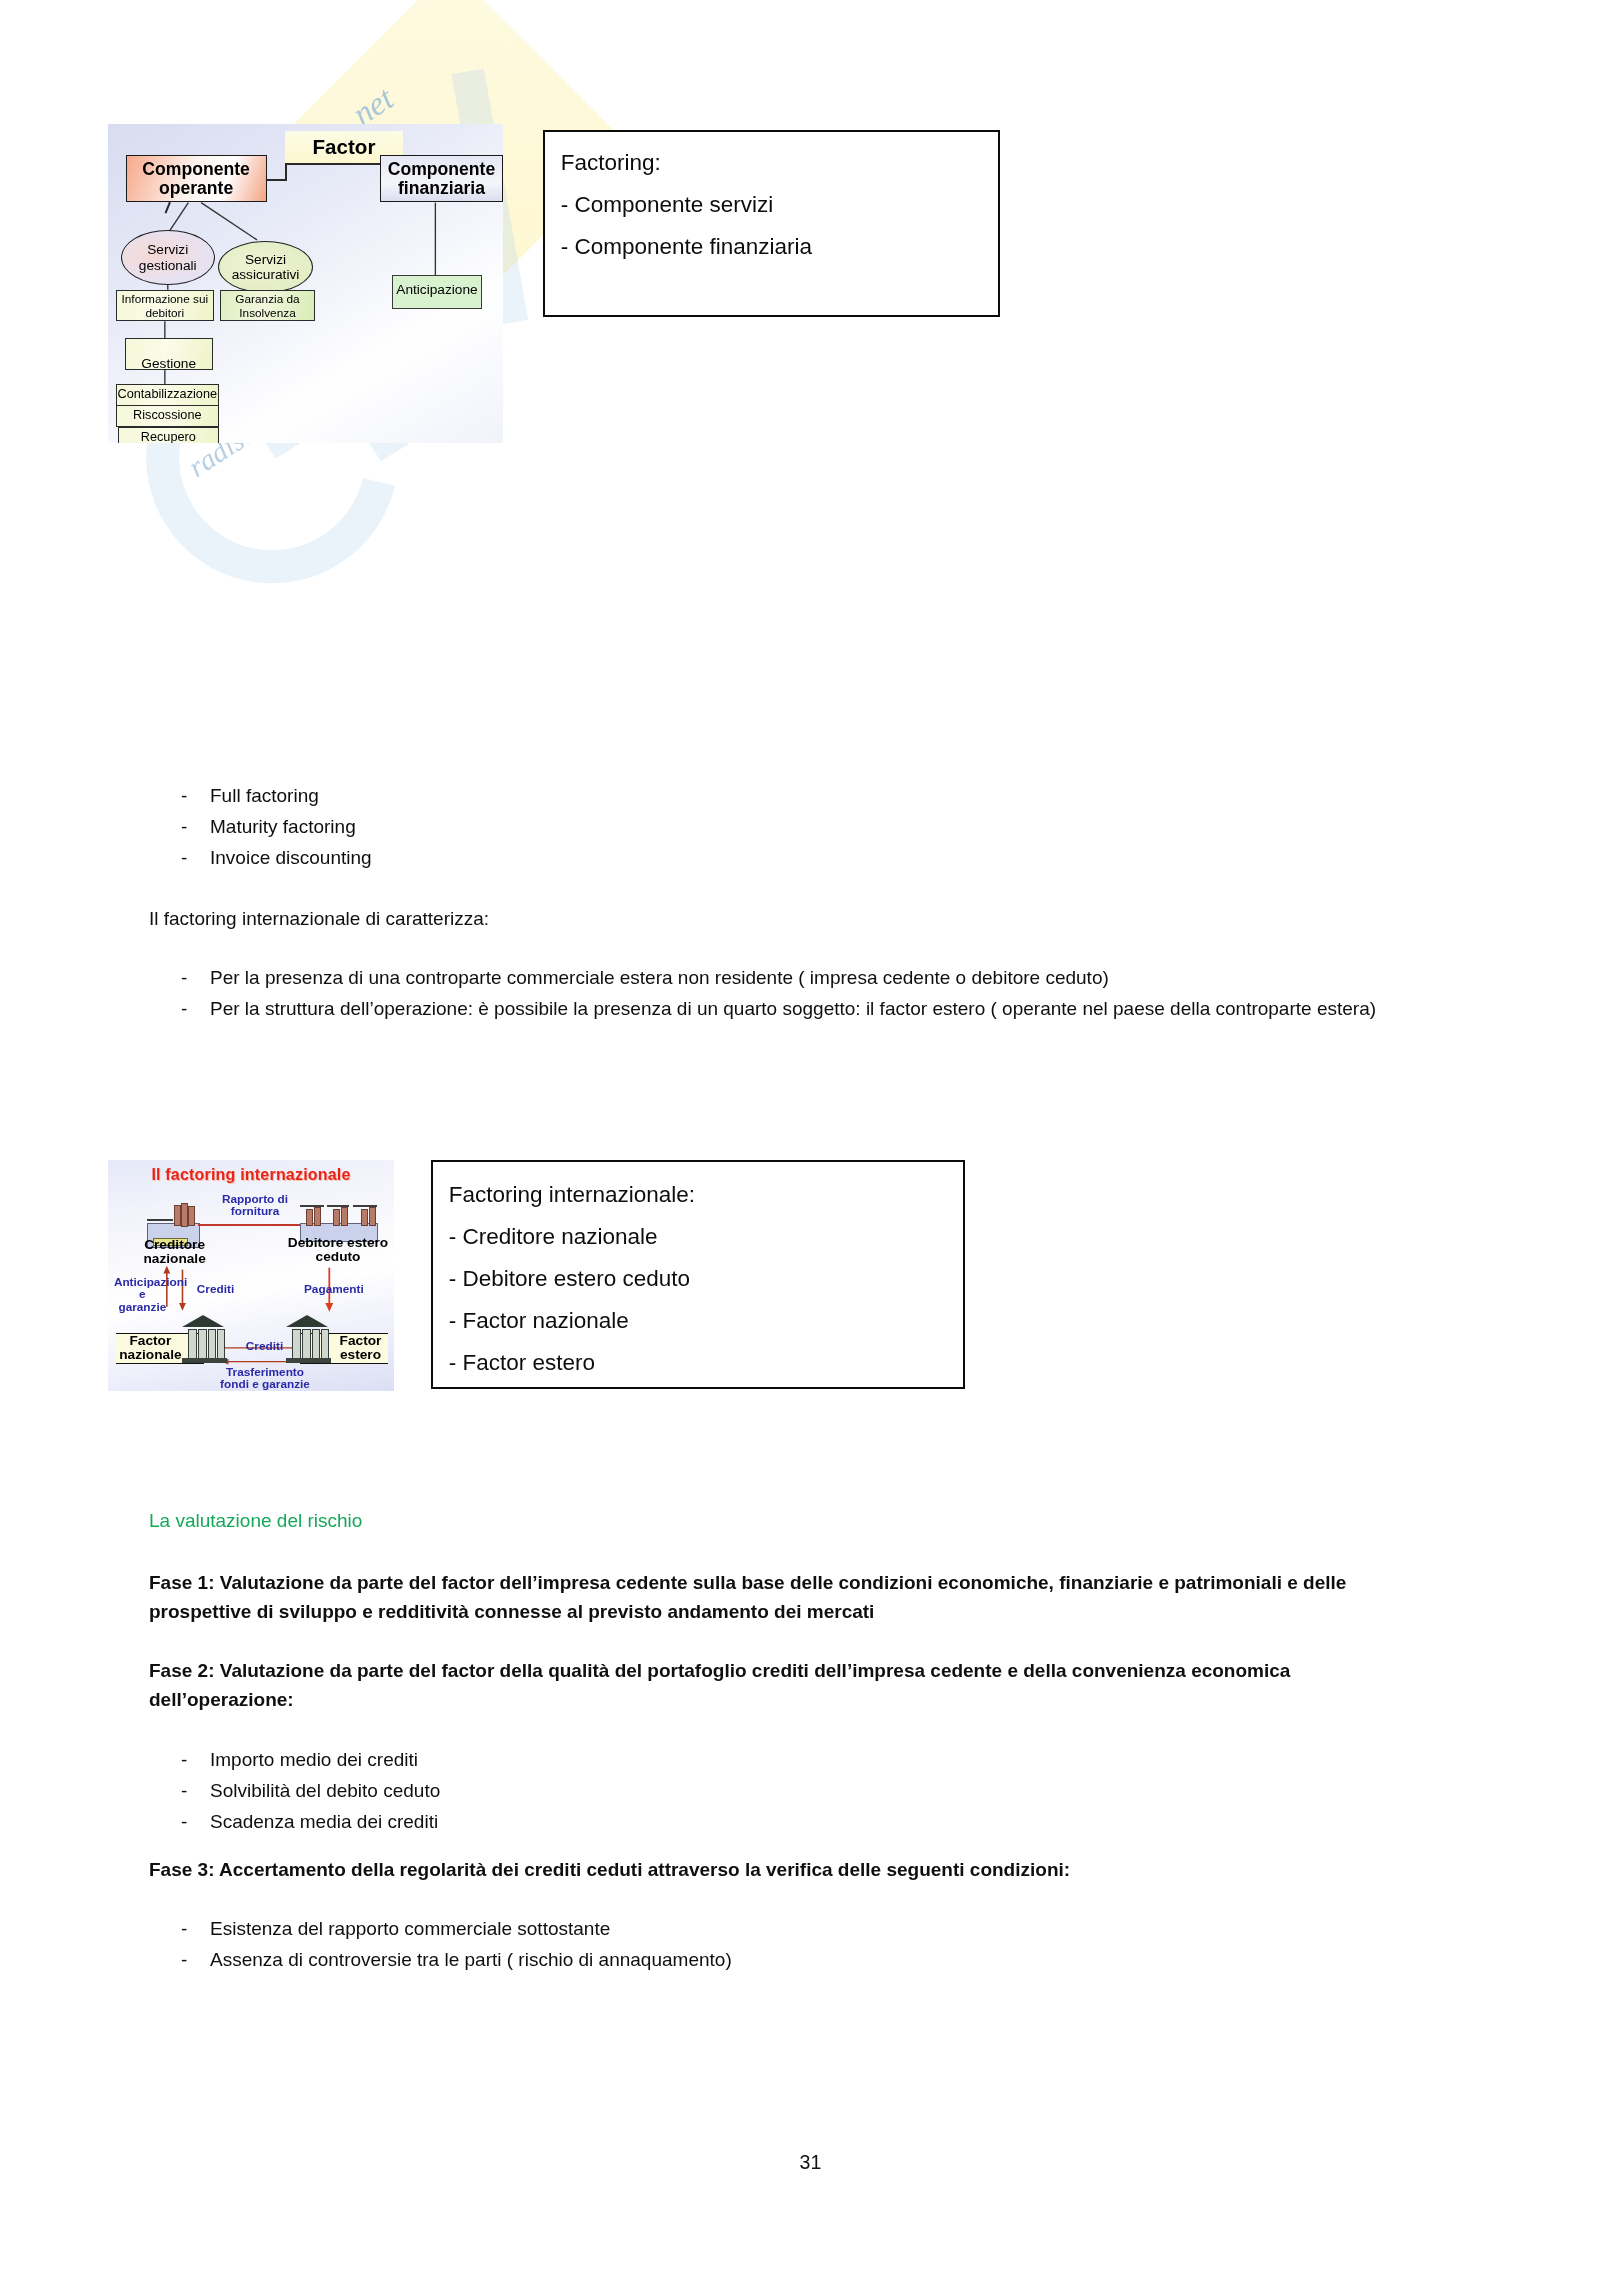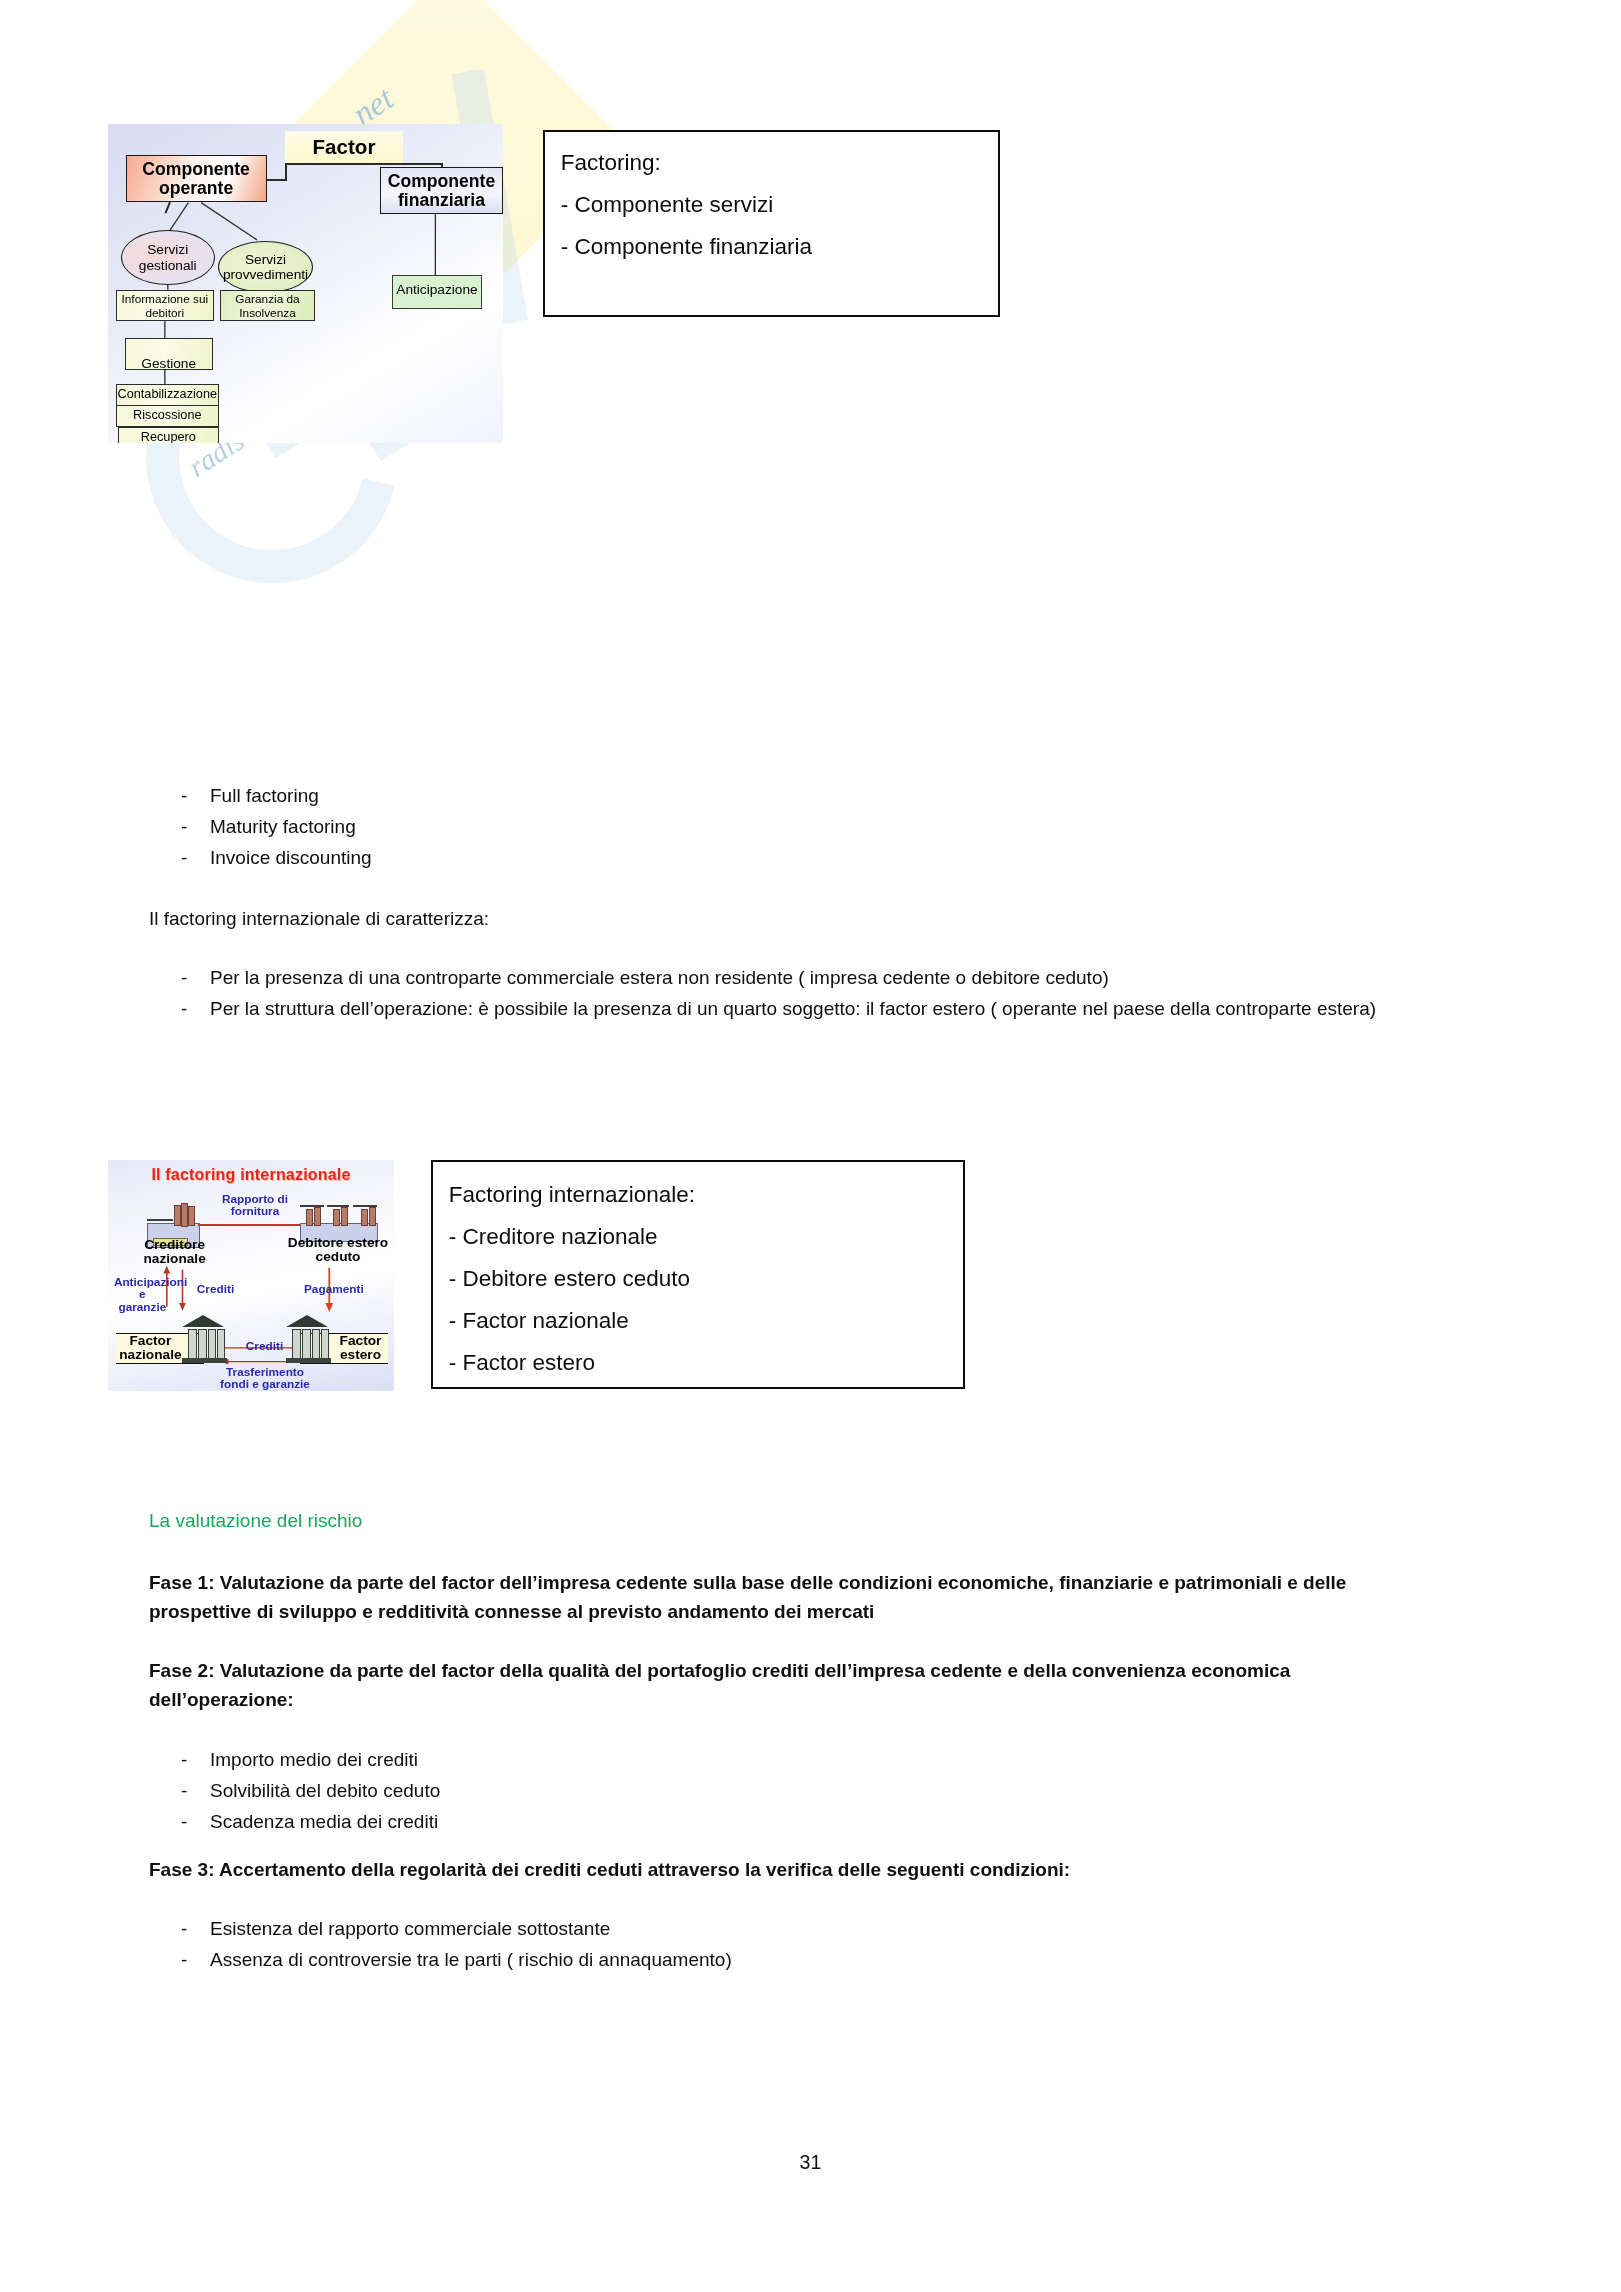--- a/index.html
+++ b/index.html
@@ -140,21 +140,20 @@
     font-size: 17.6px;
     padding-top: 3.9px;
   }
   .d1-finanziaria {
     left: 272px; top: 31px;
     width: 123px; height: 47px;
     background: linear-gradient(180deg, #e6e7f5 0%, #f5f5fb 60%, #dcdef0 100%);
     font-weight: bold;
     font-size: 17.6px;
     padding-top: 3.9px;
-    margin-top: 12px;
   }
   .d1-ell {
     position: absolute;
     border: 1px solid #222;
     border-radius: 50%;
     box-sizing: border-box;
     text-align: center;
     font-size: 13.7px;
     line-height: 1.12;
     display: flex;
@@ -378,21 +377,21 @@
       <line x1="58" y1="201" x2="58" y2="218" stroke="#333" stroke-width="1.4"></line>
       <line x1="58" y1="244" x2="58" y2="265" stroke="#333" stroke-width="1.4"></line>
       <line x1="334" y1="80" x2="334" y2="154" stroke="#333" stroke-width="1.4"></line>
     </svg>
 
     <div class="d1-box d1-factor">Factor</div>
     <div class="d1-box d1-servizi">Componente operante</div>
     <div class="d1-box d1-finanziaria">Componente finanziaria</div>
 
     <div class="d1-ell d1-ell-gest">Servizi gestionali</div>
-    <div class="d1-ell d1-ell-assic">Servizi provvedimenti</div>
+    <div class="d1-ell d1-ell-assic">Servizi assicurativi</div>
 
     <div class="d1-small d1-info">Informazione sui debitori</div>
     <div class="d1-small d1-gar">Garanzia da Insolvenza</div>
     <div class="d1-small d1-gest">Gestione</div>
     <div class="d1-small d1-cont">Contabilizzazione</div>
     <div class="d1-small d1-risc">Riscossione</div>
     <div class="d1-small d1-recu">Recupero</div>
 
     <div class="d1-box d1-antic">Anticipazione</div>
   </div>

